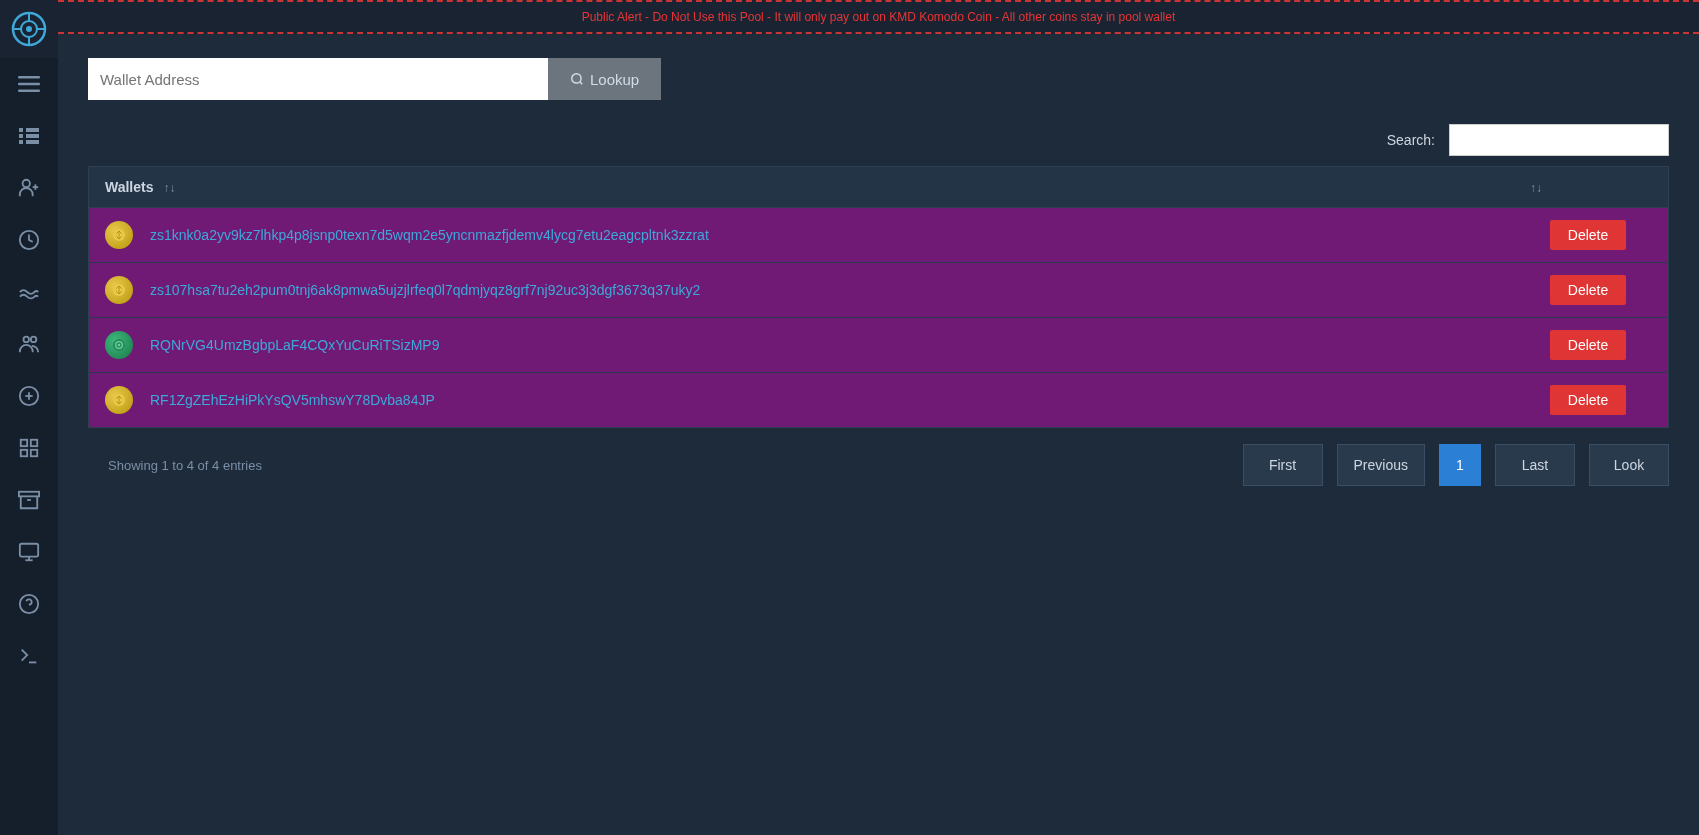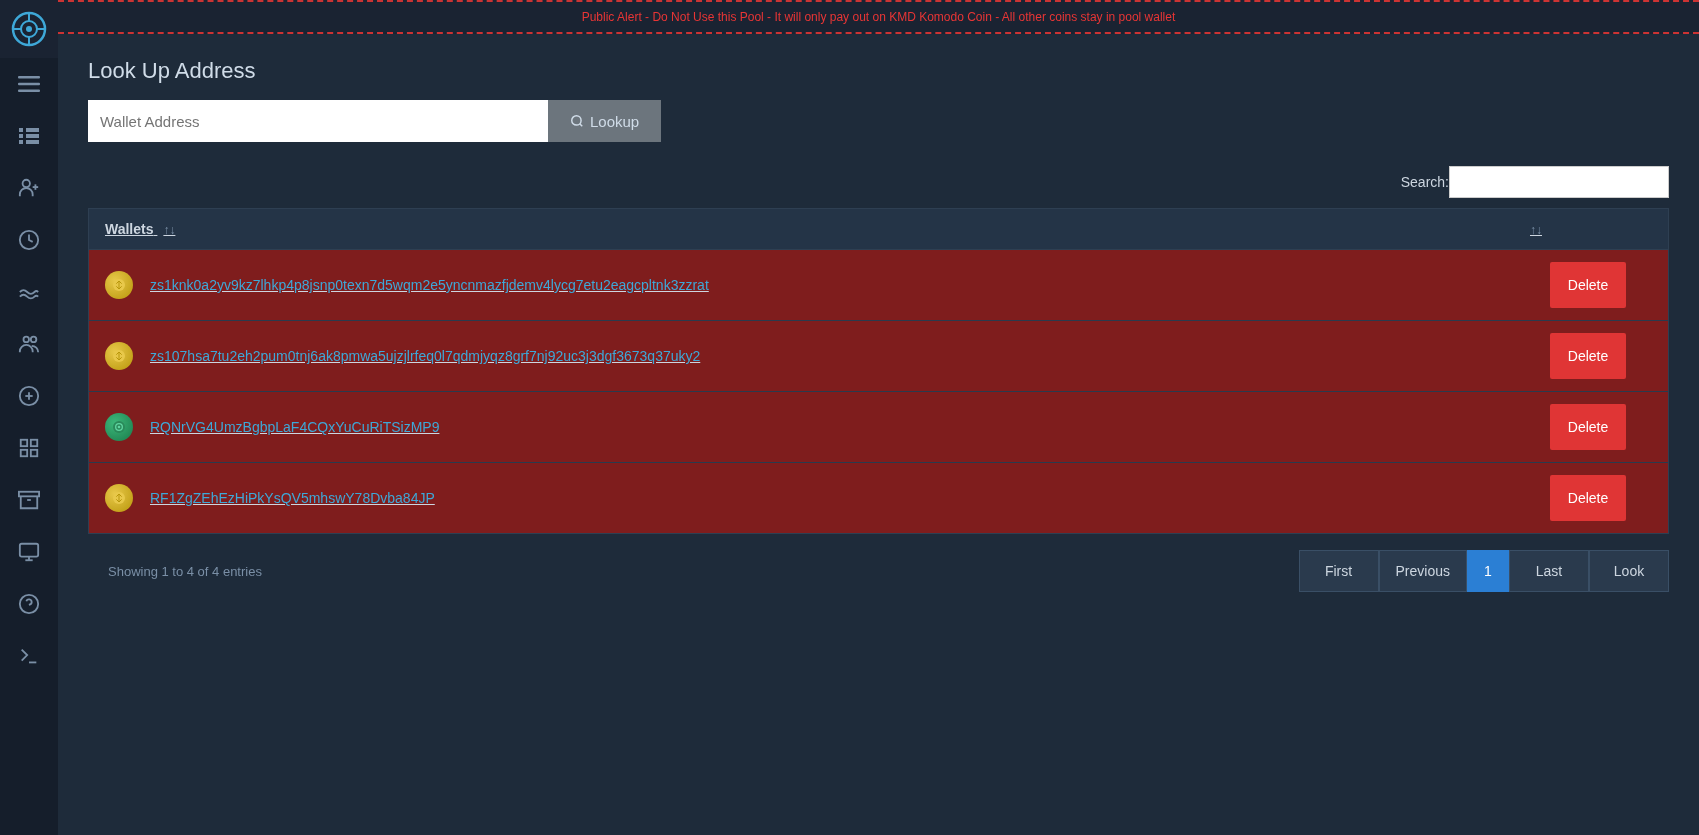--- a/index.html
+++ b/index.html
@@ -141,42 +141,41 @@
       display: flex;
       align-items: center;
       gap: 6px;
     }
 
     
     .search-row {
       display: flex;
       justify-content: flex-end;
       align-items: center;
-      gap: 0;
+      gap: 14px;
       margin-bottom: 10px;
     }
     .search-label {
       color: #cdd6e0;
       font-size: 14px;
     }
     .search-input {
       width: 220px;
       height: 32px;
       background: #fff;
       border: 1px solid #ccc;
       padding: 0 8px;
       font-size: 14px;
       outline: none;
     }
 
     
     .table-container {
       border: 1px solid #2e3f52;
-      background: #7f1d1d;
-      text-decoration: underline;
+      background: #701a75;
     }
     table {
       width: 100%;
       border-collapse: collapse;
     }
     thead tr {
       background: #243447;
     }
     thead th {
       padding: 12px 16px;
@@ -221,41 +220,41 @@
       background: radial-gradient(circle at 35% 35%, #3cb87a, #1a7a4a);
     }
     .wallet-address {
       color: #3ea8d8;
       font-size: 14px;
     }
     .delete-btn {
       background: #e03535;
       color: #fff;
       border: none;
-      padding: 15px 18px;
+      padding: 7px 18px;
       cursor: pointer;
       font-size: 14px;
       border-radius: 2px;
     }
 
     
     .table-footer {
       display: flex;
       align-items: center;
       justify-content: space-between;
       margin-top: 16px;
     }
     .entries-info {
       font-size: 13px;
       color: #7a8fa6;
       margin-left: 20px;
     }
     .pagination {
       display: flex;
-      gap: 0;
+      gap: 14px;
     }
     .page-btn {
       height: 42px;
       min-width: 80px;
       padding: 0 16px;
       background: #2a3a4d;
       color: #cdd6e0;
       border: 1px solid #3a4f66;
       cursor: pointer;
       font-size: 14px;
@@ -374,21 +373,20 @@
 
 <div class="main">
 
 
   <div class="alert-bar">
     <span>Public Alert - Do Not Use this Pool - It will only pay out on KMD Komodo Coin - All other coins stay in pool wallet</span>
   </div>
 
   <div class="content">
 
-    <div class="section-title">Look Up Address</div>
 
     <div class="lookup-row">
       <input class="lookup-input" type="text" placeholder="Wallet Address" style="">
       <button class="lookup-btn">
         <svg width="14" height="14" viewBox="0 0 24 24" fill="none" stroke="#d0dce8" stroke-width="2.5">
             <circle cx="11" cy="11" r="8"></circle>
             <line x1="21" y1="21" x2="16.65" y2="16.65"></line>
           </svg>
         <span>Lookup</span>
       </button>

